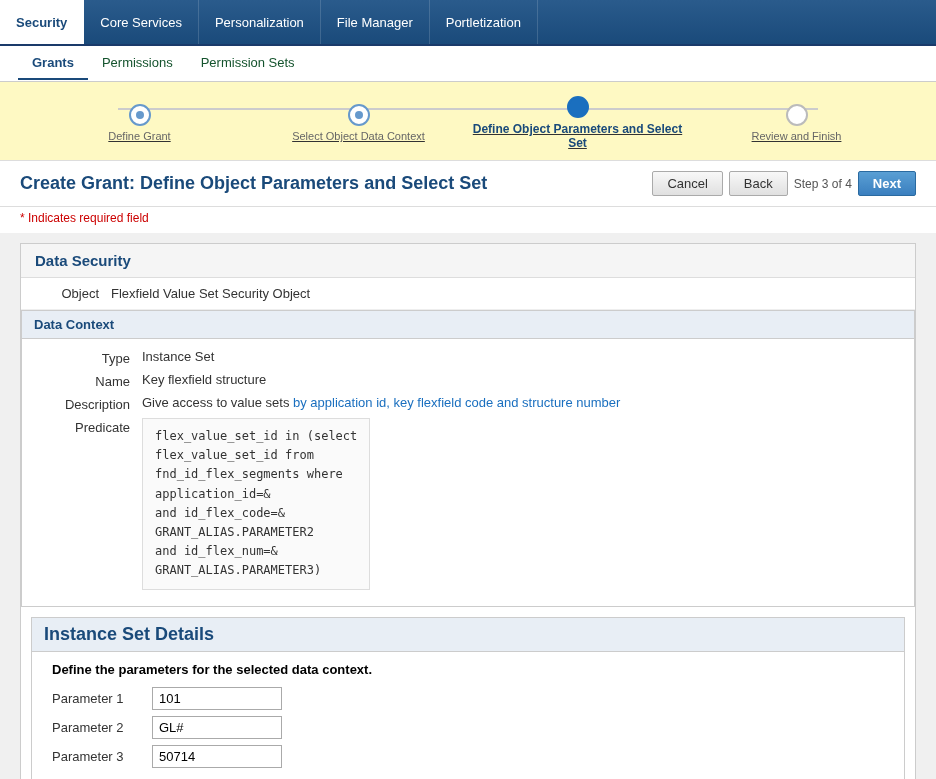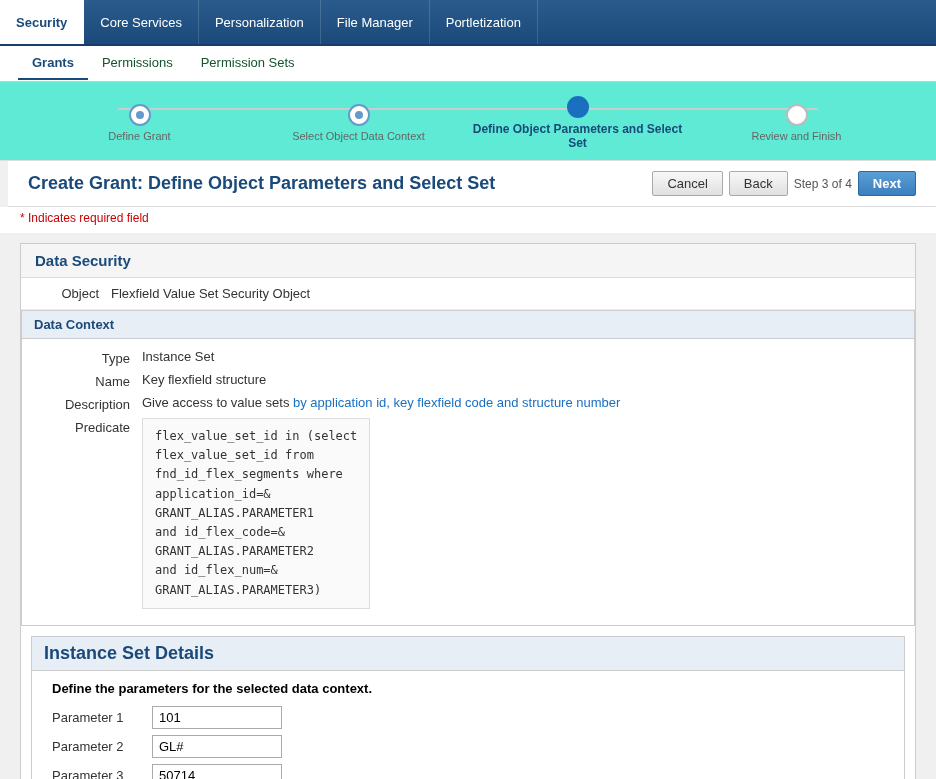--- a/index.html
+++ b/index.html
@@ -48,23 +48,24 @@
       text-decoration: none;
     }
     .sub-nav-item.active {
       color: #1a4a7a;
       border-bottom: 2px solid #1a4a7a;
       font-weight: bold;
     }
 
     
     .wizard-container {
-      background: #5eead4;
+      background: #fef9c3;
       padding: 14px 30px 10px;
       border-bottom: 1px solid #ddd;
+      text-decoration: underline;
     }
     .wizard-steps {
       display: flex;
       align-items: center;
       justify-content: space-between;
       max-width: 900px;
       margin: 0 auto;
       position: relative;
     }
     .wizard-line {
@@ -124,21 +125,20 @@
     }
 
     
     .page-header {
       background: #fff;
       padding: 10px 20px;
       border-bottom: 1px solid #ddd;
       display: flex;
       align-items: center;
       justify-content: space-between;
-      margin-left: 8px;
     }
     .page-title {
       font-size: 18px;
       font-weight: bold;
       color: #1a4a7a;
     }
     .page-actions {
       display: flex;
       align-items: center;
       gap: 6px;
@@ -387,21 +387,20 @@
           </span>
         </div>
 
         <div class="field-row">
           <span class="field-label">Predicate</span>
           <div class="predicate-box" style="margin-left: 0;">
             <div>flex_value_set_id in (select</div>
             <div>flex_value_set_id from</div>
             <div>fnd_id_flex_segments where</div>
             <div>application_id=&amp;</div>
-            <div>GRANT_ALIAS.PARAMETER1</div>
             <div>and id_flex_code=&amp;</div>
             <div>GRANT_ALIAS.PARAMETER2</div>
             <div>and id_flex_num=&amp;</div>
             <div>GRANT_ALIAS.PARAMETER3)</div>
           </div>
         </div>
 
       </div>
     </div>
   </div>

